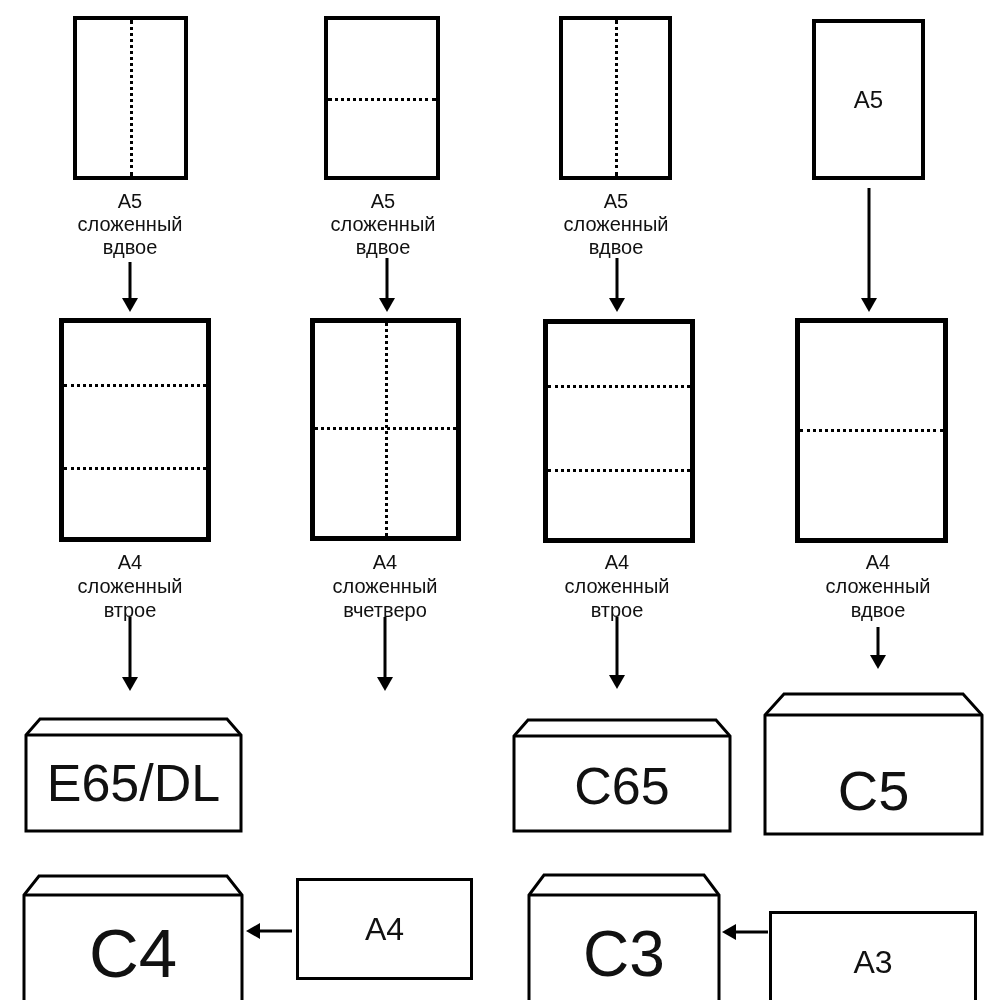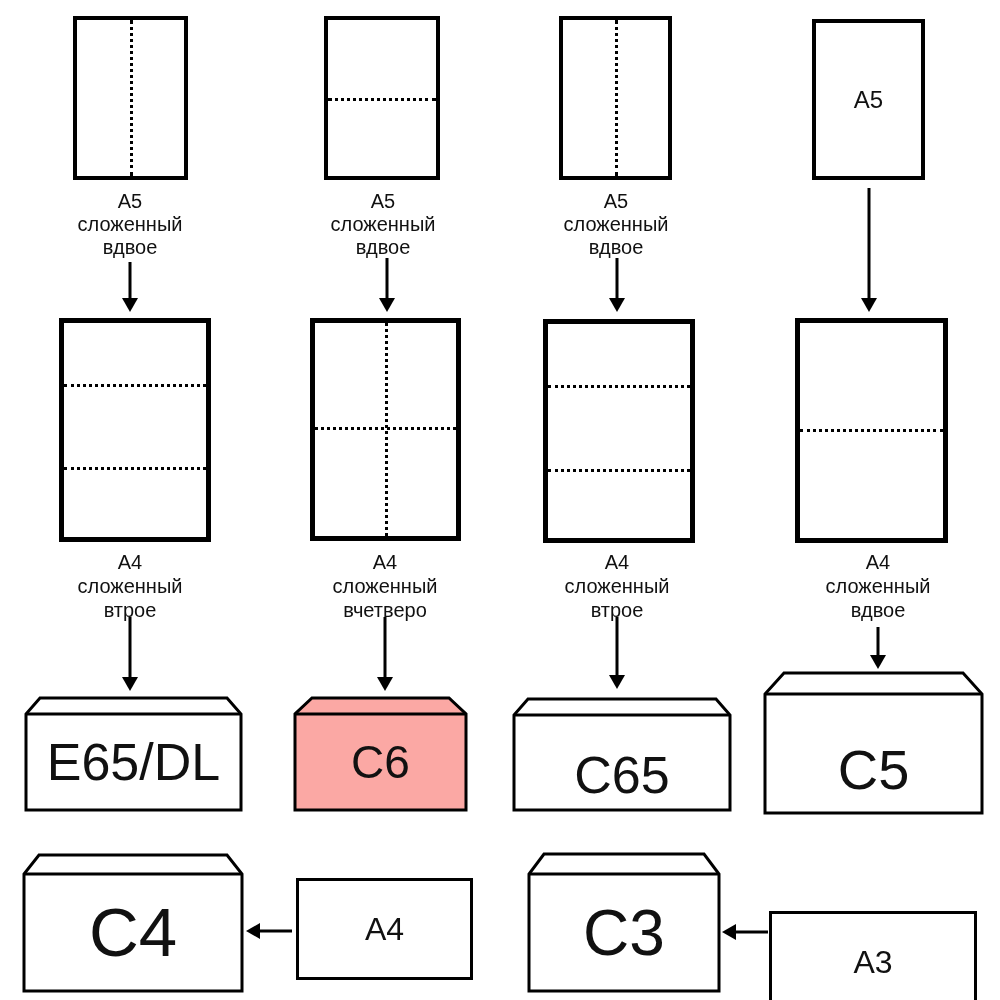--- a/index.html
+++ b/index.html
@@ -48,21 +48,21 @@
     position:absolute; top:50%; left:10px; right:0; height:3px;
     transform:translateY(-50%); background:#000;
   }
   .arrow-left .arrow-head {
     position:absolute; left:0; top:50%; transform:translateY(-50%);
     width:0; height:0;
     border-top:8px solid transparent; border-bottom:8px solid transparent;
     border-right:14px solid #000;
   }
   
-  .env { position:absolute; }
+  .env { position:absolute;margin-top:21px; }
   .env svg { position:absolute; left:0; top:0; width:100%; height:100%; display:block; }
   .env-label {
     position:absolute; left:0; right:0;
     display:flex; align-items:center; justify-content:center;
   }
 </style>
 </head>
 <body>
 
 <div class="canvas">
@@ -174,34 +174,27 @@
   </div>
 
   <div class="env" style="left:24px; top:696px; width:219px; height:116px;">
     <svg viewBox="0 0 219 116" preserveAspectRatio="none">
       <polygon points="16,2 203,2 217,18 217,114 2,114 2,18" fill="#ffffff" stroke="#000" stroke-width="3" stroke-linejoin="miter"></polygon>
       <line x1="3" y1="18" x2="216" y2="18" stroke="#000" stroke-width="3"></line>
     </svg>
     <div class="env-label" style="top:18px; height:96px; font-size:52px;">E65/DL</div>
   </div>
 
-  <div class="env" style="left:293px; top:696px; width:175px; height:116px;">
-    <svg viewBox="0 0 175 116" preserveAspectRatio="none">
-      <polygon points="19,2 156,2 173,18 173,114 2,114 2,18" fill="#fba8a4" stroke="#000" stroke-width="3" stroke-linejoin="miter"></polygon>
-      <line x1="3" y1="18" x2="172" y2="18" stroke="#000" stroke-width="3"></line>
-    </svg>
-    <div class="env-label" style="top:18px; height:96px; font-size:46px;">C6</div>
-  </div>
 
   <div class="env" style="left:512px; top:697px; width:220px; height:115px;">
     <svg viewBox="0 0 220 115" preserveAspectRatio="none">
       <polygon points="16,2 204,2 218,18 218,113 2,113 2,18" fill="#ffffff" stroke="#000" stroke-width="3" stroke-linejoin="miter"></polygon>
       <line x1="3" y1="18" x2="217" y2="18" stroke="#000" stroke-width="3"></line>
     </svg>
-    <div class="env-label" style="top:18px; height:119px; font-size:52px;">C65</div>
+    <div class="env-label" style="top:8px; height:119px; font-size:52px;">C65</div>
   </div>
 
   <div class="env" style="left:763px; top:671px; width:221px; height:144px;">
     <svg viewBox="0 0 221 144" preserveAspectRatio="none">
       <polygon points="21,2 200,2 219,23 219,142 2,142 2,23" fill="#ffffff" stroke="#000" stroke-width="3" stroke-linejoin="miter"></polygon>
       <line x1="3" y1="23" x2="218" y2="23" stroke="#000" stroke-width="3"></line>
     </svg>
     <div class="env-label" style="top:23px; height:150px; font-size:56px;">C5</div>
   </div>
 

